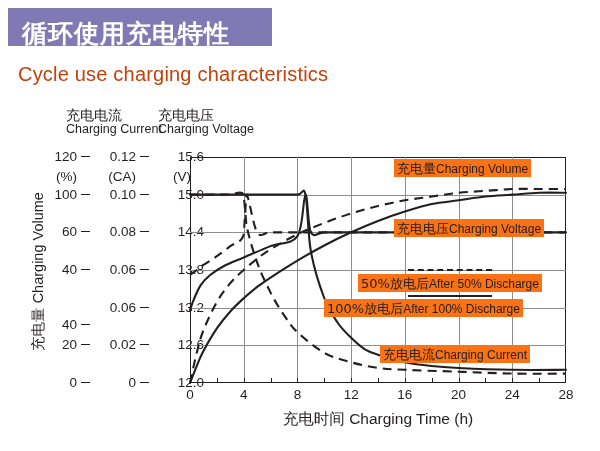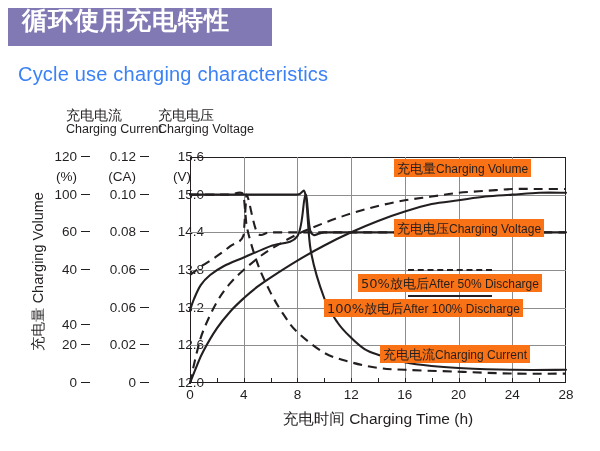--- a/index.html
+++ b/index.html
@@ -6,30 +6,30 @@
   body{
     width:600px;height:451px;background:#ffffff;
     font-family:"Liberation Sans","DejaVu Sans",sans-serif;
     color:#231f20;overflow:hidden;position:relative;
   }
   #root{position:absolute;inset:0;}
 
   
   .banner{
     position:absolute;left:8px;top:8px;width:264px;height:38px;
-    background:#8079b4;display:flex;align-items:flex-start;
+    background:#8079b4;display:flex;align-items:flex-end;
   }
   .banner-text{
     color:#ffffff;font-size:25px;font-weight:bold;letter-spacing:1px;
     padding-left:14px;line-height:1;white-space:nowrap;
     font-family:"DejaVu Sans","Liberation Sans",sans-serif;
   }
   .subtitle{
     position:absolute;left:18px;top:63px;font-size:20px;
-    color:#3b82f6;white-space:nowrap;letter-spacing:.2px;
+    color:#c2410c;white-space:nowrap;letter-spacing:.2px;
   }
 
   
   .axhead{position:absolute;text-align:left;line-height:1.05;white-space:nowrap;}
   .axhead .cn{font-size:14px;display:block;font-family:"DejaVu Sans","Liberation Sans",sans-serif;}
   .axhead .en{font-size:12.5px;display:block;}
   #head-current{left:66px;top:108px;}
   #head-voltage{left:158px;top:108px;}
 
   

